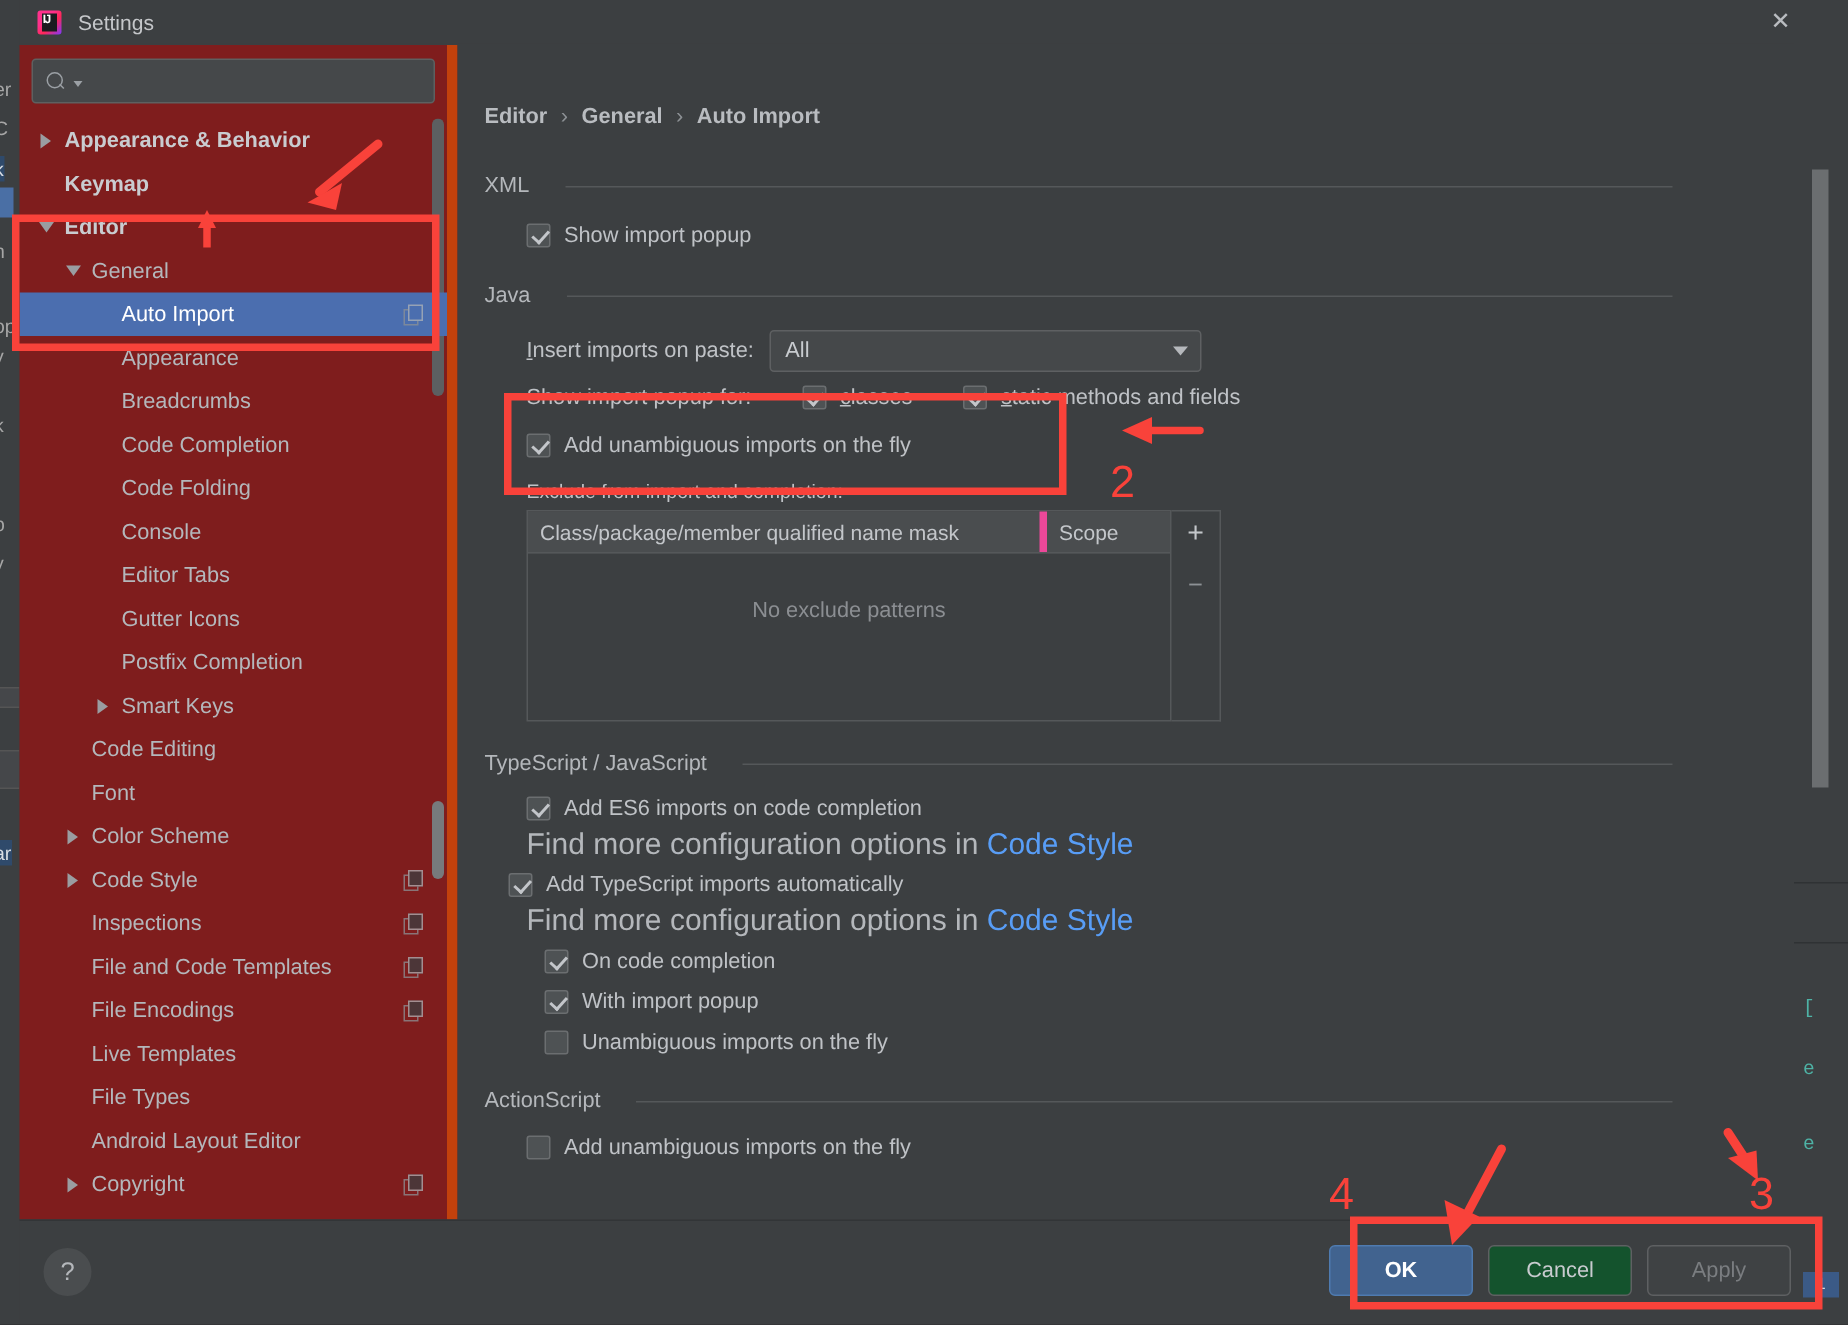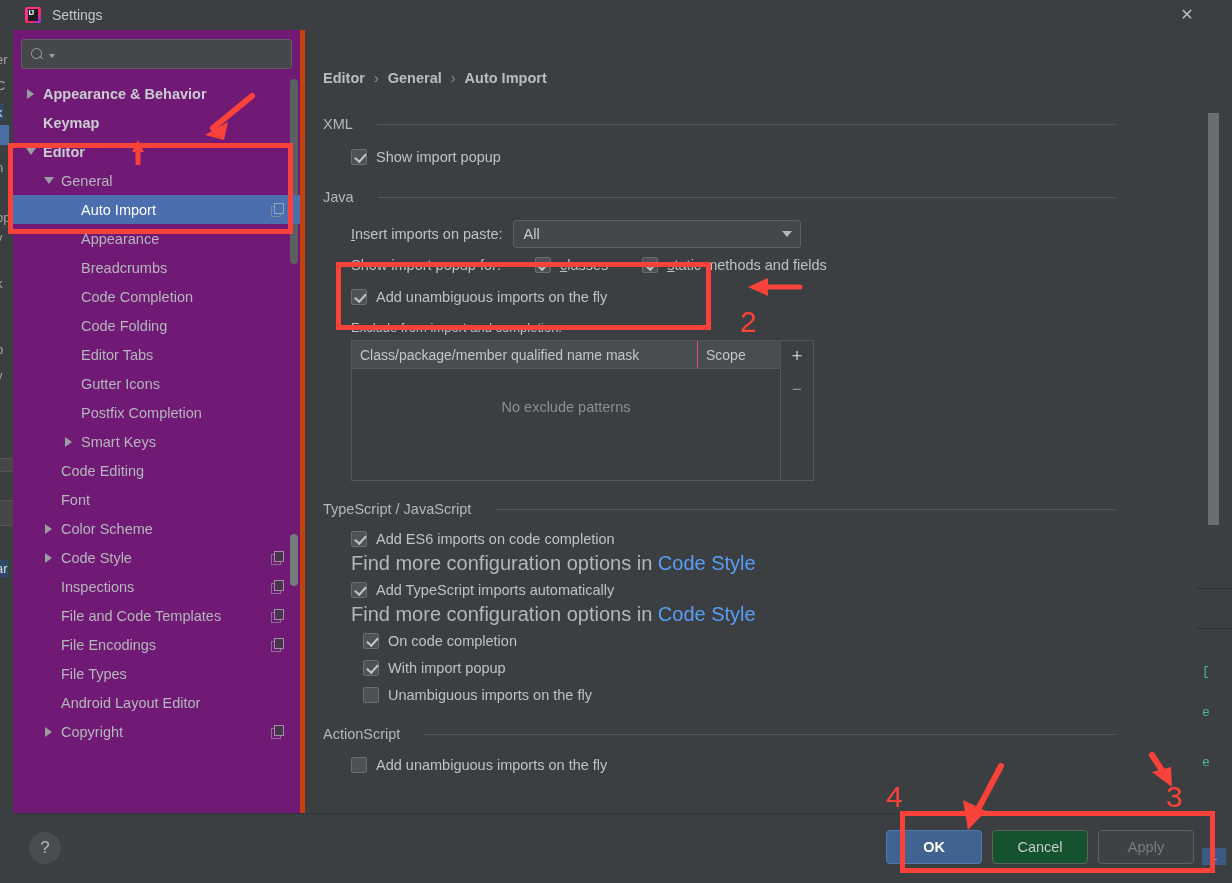--- a/index.html
+++ b/index.html
@@ -150,22 +150,22 @@
     position: relative;
     height: 853px;
   }
 
   
   .sidebar {
     position: absolute;
     left: 0; top: 0;
     width: 292px;
     height: 783px;
-    background: #701a75;
-    border-right: 5px solid #c2410c;
+    background: #7f1d1d;
+    border-right: 7px solid #c2410c;
   }
 
   .search-wrap {
     padding: 9px 8px 6px 8px;
   }
   .search-box {
     height: 30px;
     background: #45484a;
     border: 1px solid #5e6060;
     border-radius: 3px;
@@ -406,21 +406,21 @@
     background: #4a4d4f;
     border-bottom: 1px solid #55585a;
     color: #c3c6ca;
     font-size: 14px;
   }
   .xth {
     display: flex;
     align-items: center;
     padding-left: 8px;
   }
-  .xth.c1 { flex: 1; border-right: 1px solid #ec4899; }
+  .xth.c1 { flex: 1; border-right: 5px solid #ec4899; }
   .xth.c2 { width: 82px; }
   .xtbody {
     flex: 1;
     display: flex;
     align-items: flex-start;
     justify-content: center;
     padding-top: 30px;
     color: #8b8e92;
     font-size: 14.5px;
   }
@@ -591,20 +591,23 @@
             <div class="tree-row">
               <span style="margin-left: 68px;">Breadcrumbs</span>
             </div>
             <div class="tree-row">
               <span style="margin-left: 68px;">Code Completion</span>
             </div>
             <div class="tree-row">
               <span style="margin-left: 68px;">Code Folding</span>
             </div>
             <div class="tree-row">
+              <span style="margin-left: 68px;">Console</span>
+            </div>
+            <div class="tree-row">
               <span style="margin-left: 68px;">Editor Tabs</span>
             </div>
             <div class="tree-row">
               <span style="margin-left: 68px;">Gutter Icons</span>
             </div>
             <div class="tree-row">
               <span style="margin-left: 68px;">Postfix Completion</span>
             </div>
             <div class="tree-row">
               <span class="arrow-r" style="left: 52px;"></span>
@@ -629,20 +632,23 @@
               <span style="margin-left: 48px;">Inspections</span>
               <span class="copy-badge"></span>
             </div>
             <div class="tree-row">
               <span style="margin-left: 48px;">File and Code Templates</span>
               <span class="copy-badge"></span>
             </div>
             <div class="tree-row">
               <span style="margin-left: 48px;">File Encodings</span>
               <span class="copy-badge"></span>
+            </div>
+            <div class="tree-row">
+              <span style="margin-left: 48px;">Live Templates</span>
             </div>
             <div class="tree-row">
               <span style="margin-left: 48px;">File Types</span>
             </div>
             <div class="tree-row">
               <span style="margin-left: 48px;">Android Layout Editor</span>
             </div>
             <div class="tree-row">
               <span class="arrow-r" style="left: 32px;"></span>
               <span style="margin-left: 48px;">Copyright</span>
@@ -726,21 +732,21 @@
           </div>
 
           <div class="opt-row" style="margin-left:28px;margin-top:8px;">
             <span class="cb checked"></span>
             <span>Add ES6 imports on code completion</span>
           </div>
           <div class="hint">
             <span>Find more configuration options in </span><a href="#">Code Style</a>
           </div>
 
-          <div class="opt-row" style="margin-left:28px;margin-top:2px;">
+          <div class="opt-row" style="margin-left:16px;margin-top:2px;">
             <span class="cb checked"></span>
             <span>Add TypeScript imports automatically</span>
           </div>
           <div class="hint">
             <span>Find more configuration options in </span><a href="#">Code Style</a>
           </div>
 
           <div class="opt-row indent2" style="margin-top:2px;">
             <span class="cb checked"></span>
             <span>On code completion</span>

